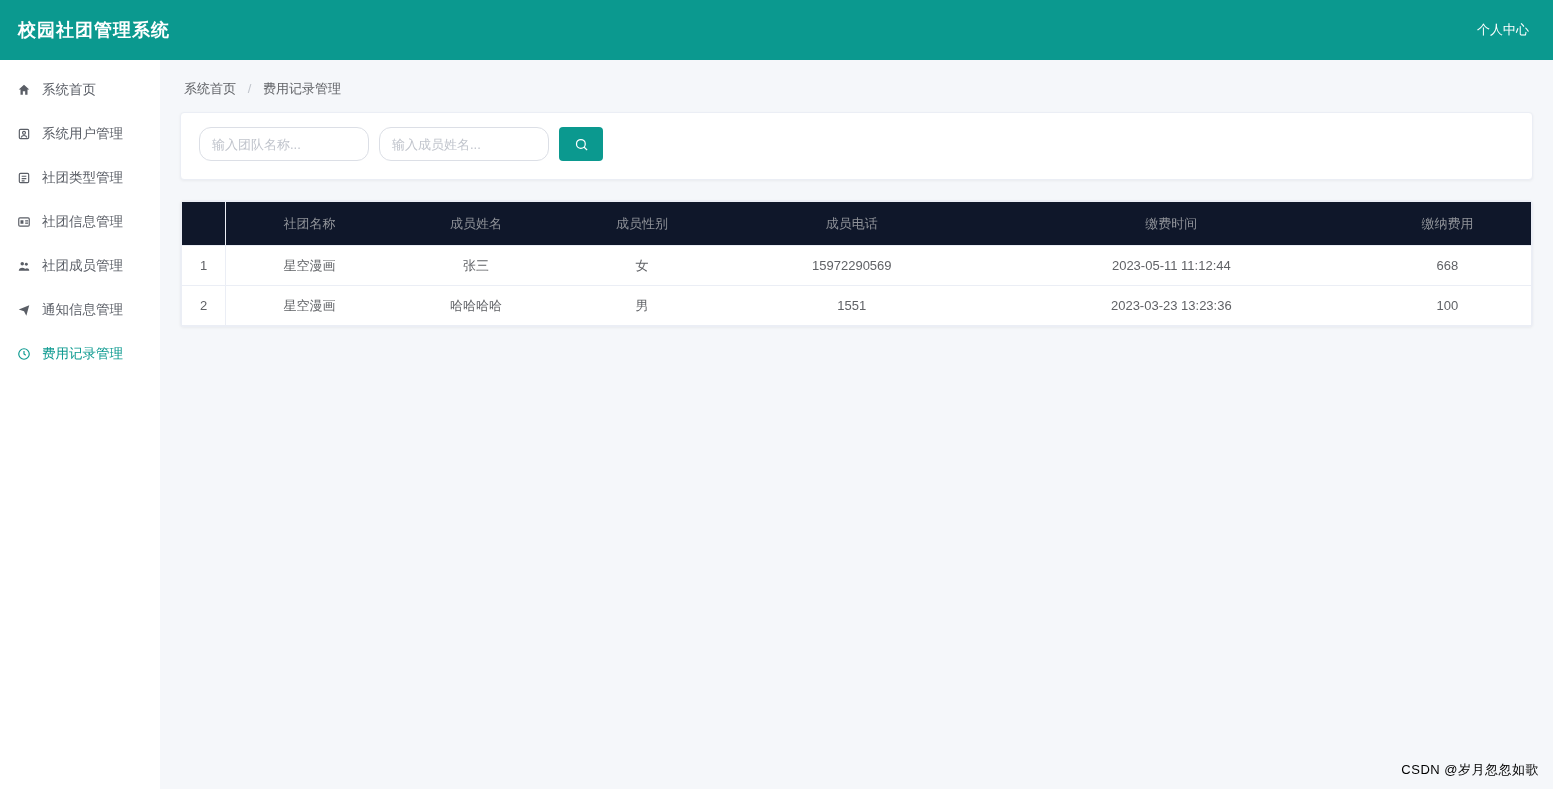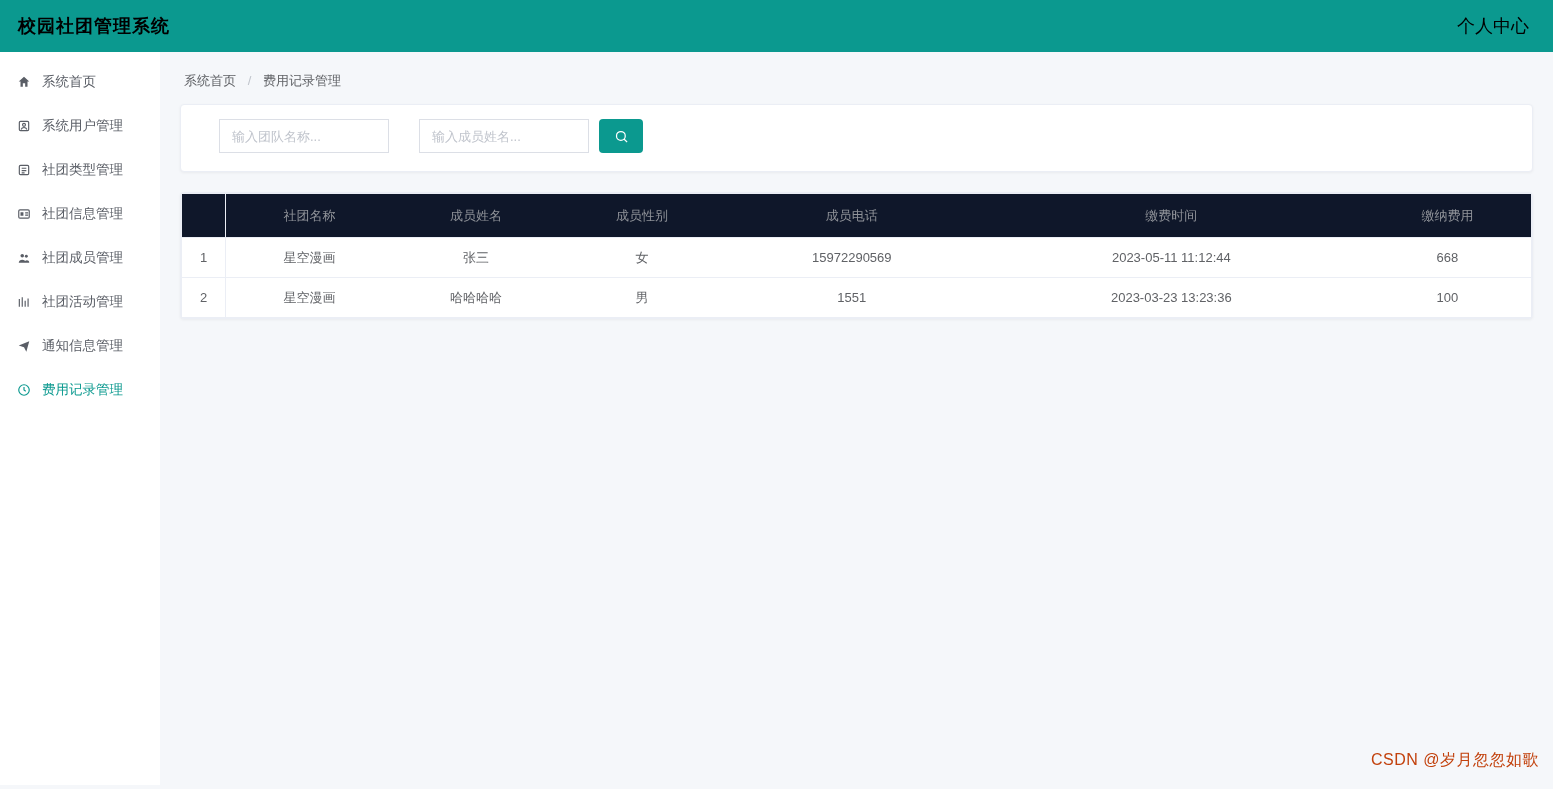--- a/index.html
+++ b/index.html
@@ -1,43 +1,43 @@
 <!DOCTYPE html>
 <html><head>
   <meta charset="utf-8">
   <style>
     * { margin: 0; padding: 0; box-sizing: border-box; }
     body { font-family: "Helvetica Neue", Helvetica, "PingFang SC", "Hiragino Sans GB", "Microsoft YaHei", Arial, sans-serif; background: #f5f7fa; color: #303133; font-size: 14px; }
-    .header { height: 52px; background: #0b998f; display: flex; align-items: center; justify-content: space-between; padding: 0 24px 0 18px; color: #000000; }
+    .header { height: 60px; background: #0b998f; display: flex; align-items: center; justify-content: space-between; padding: 0 24px 0 18px; color: #ffffff; }
     .header-title { font-size: 18px; font-weight: bold; letter-spacing: 1px; }
-    .header-right { font-size: 18px; cursor: pointer; }
+    .header-right { font-size: 13px; cursor: pointer; }
     .layout { display: flex; min-height: calc(100vh - 56px); }
     .sidebar { width: 160px; background: #fff; padding-top: 8px; }
     .menu-item { display: flex; align-items: center; height: 44px; padding: 0 16px; cursor: pointer; color: #5a5e66; font-size: 13.5px; gap: 10px; }
     .menu-item.active { color: #0b998f; }
     .menu-item .mi-icon { width: 16px; display: inline-flex; justify-content: center; color: #5a5e66; }
     .menu-item.active .mi-icon { color: #0b998f; }
     .main { flex: 1; padding: 12px 20px 20px 20px; }
     .breadcrumb { font-size: 13px; color: #606266; padding: 8px 0 14px 4px; }
     .breadcrumb .sep { margin: 0 8px; color: #c0c4cc; }
     .card { background: #fff; border-radius: 4px; box-shadow: 0 1px 3px rgba(0,0,0,0.05); border: 1px solid #ebeef5; }
     .query-card { padding: 14px 18px 18px 18px; margin-bottom: 20px; }
     .query-title { font-size: 14px; color: #303133; margin-bottom: 14px; }
     .query-row { display: flex; gap: 10px; align-items: center; }
-    .input { height: 34px; width: 170px; border: 1px solid #dcdfe6; border-radius: 0; padding: 0 12px; font-size: 13px; color: #606266; outline: none; margin-left: 20px; }
+    .input { height: 34px; width: 170px; border: 1px solid #dcdfe6; border-radius: 12px; padding: 0 12px; font-size: 13px; color: #606266; outline: none; }
     .input::placeholder { color: #c0c4cc; }
     .btn-search { height: 34px; width: 44px; background: #0b998f; border: none; border-radius: 4px; display: inline-flex; align-items: center; justify-content: center; cursor: pointer; color: #fff; }
     .table-card { padding: 0; }
     table { width: 100%; border-collapse: collapse; }
     th, td { text-align: center; font-size: 13px; border-bottom: 1px solid #ebeef5; }
     th { background: #0f172a; color: #909399; font-weight: 500; height: 44px; border-top: 1px solid #ebeef5; }
     td { height: 40px; color: #606266; }
     th:first-child, td:first-child { width: 44px; border-right: 1px solid #ebeef5; border-left: 1px solid #ebeef5; }
     th:last-child, td:last-child { border-right: 1px solid #ebeef5; }
-    .watermark { position: fixed; right: 14px; bottom: 18px; color: #c2410c; font-size: 16px; letter-spacing: 0.5px; pointer-events: none; }
+    .watermark { position: fixed; right: 14px; bottom: 10px; color: #000000; font-size: 13px; letter-spacing: 0.5px; pointer-events: none; }
   </style>
 </head>
 <body>
 
 <div class="header">
   <div class="header-title">校园社团管理系统</div>
   <div class="header-right">个人中心</div>
 </div>
 
 <div class="layout">
@@ -81,28 +81,20 @@
     </div>
     <div class="menu-item">
       <span class="mi-icon">
         <svg width="14" height="14" viewBox="0 0 24 24" fill="currentColor">
             <circle cx="9" cy="8" r="3"></circle>
             <circle cx="16" cy="9" r="2.5"></circle>
             <path d="M3 20c0-3 3-5 6-5s6 2 6 5M13 20c0-2.5 2-4 4-4s4 1.5 4 4"></path>
           </svg>
       </span>
       <span>社团成员管理</span>
-    </div>
-    <div class="menu-item">
-      <span class="mi-icon">
-        <svg width="14" height="14" viewBox="0 0 24 24" fill="none" stroke="currentColor" stroke-width="2">
-            <path d="M4 20V7M9 20V4M14 20V10M19 20V6"></path>
-          </svg>
-      </span>
-      <span>社团活动管理</span>
     </div>
     <div class="menu-item">
       <span class="mi-icon">
         <svg width="14" height="14" viewBox="0 0 24 24" fill="currentColor">
             <path d="M3 11l18-7-5 18-4-8z"></path>
           </svg>
       </span>
       <span>通知信息管理</span>
     </div>
     <div class="menu-item active">

